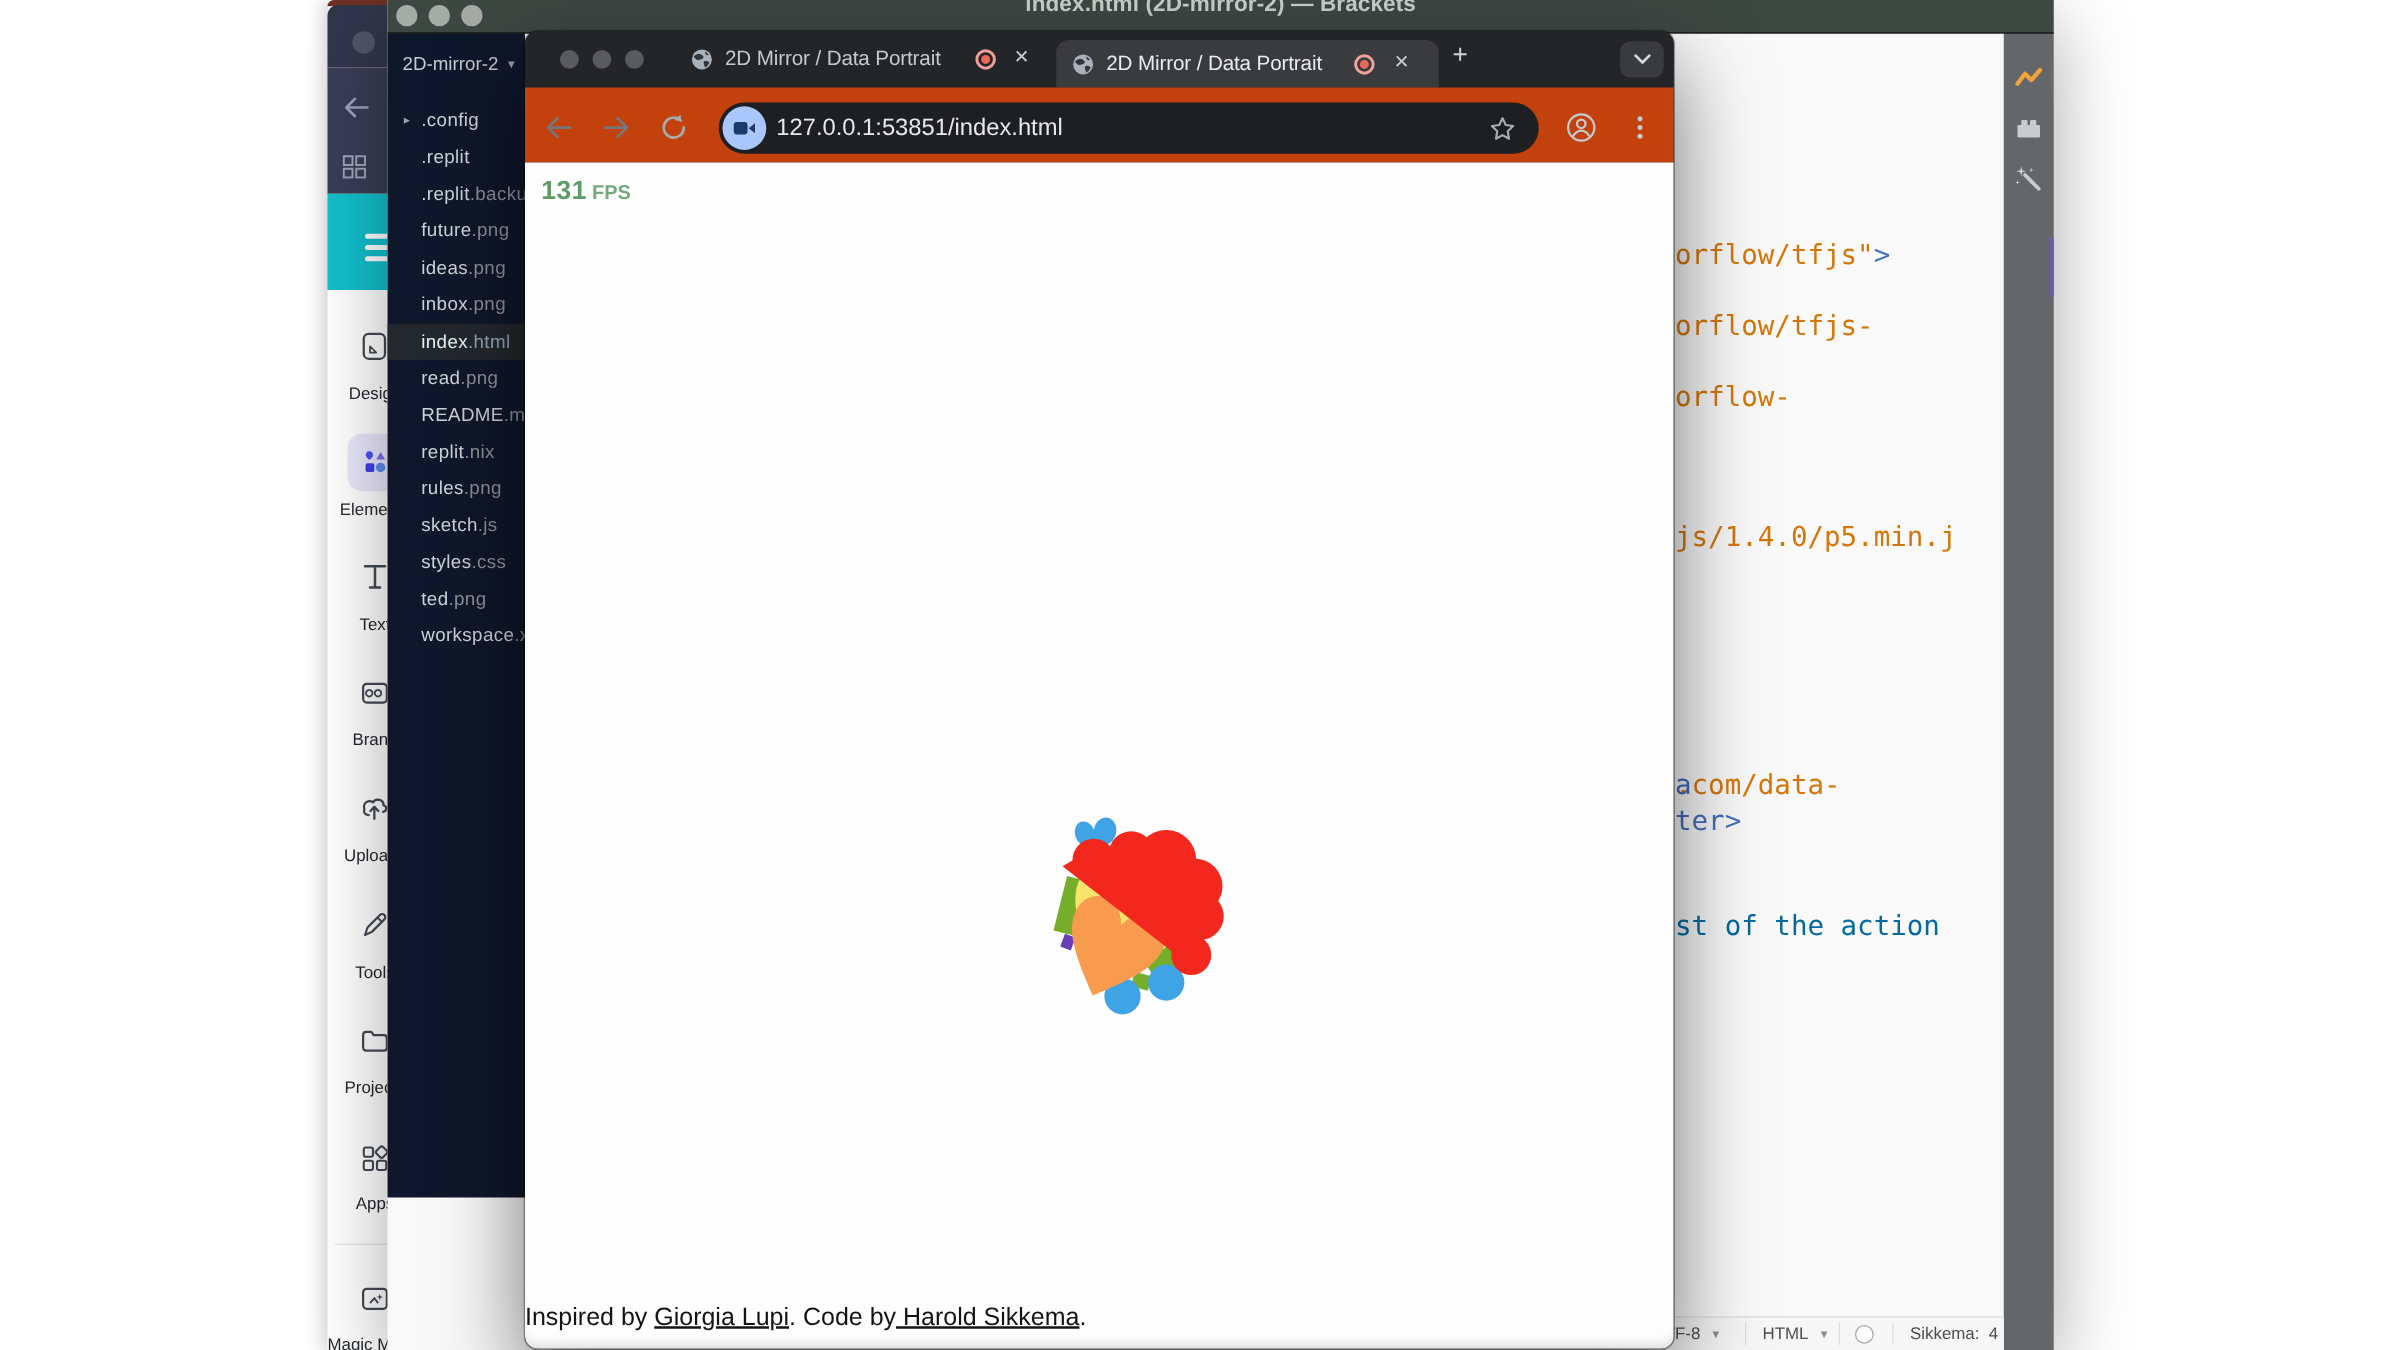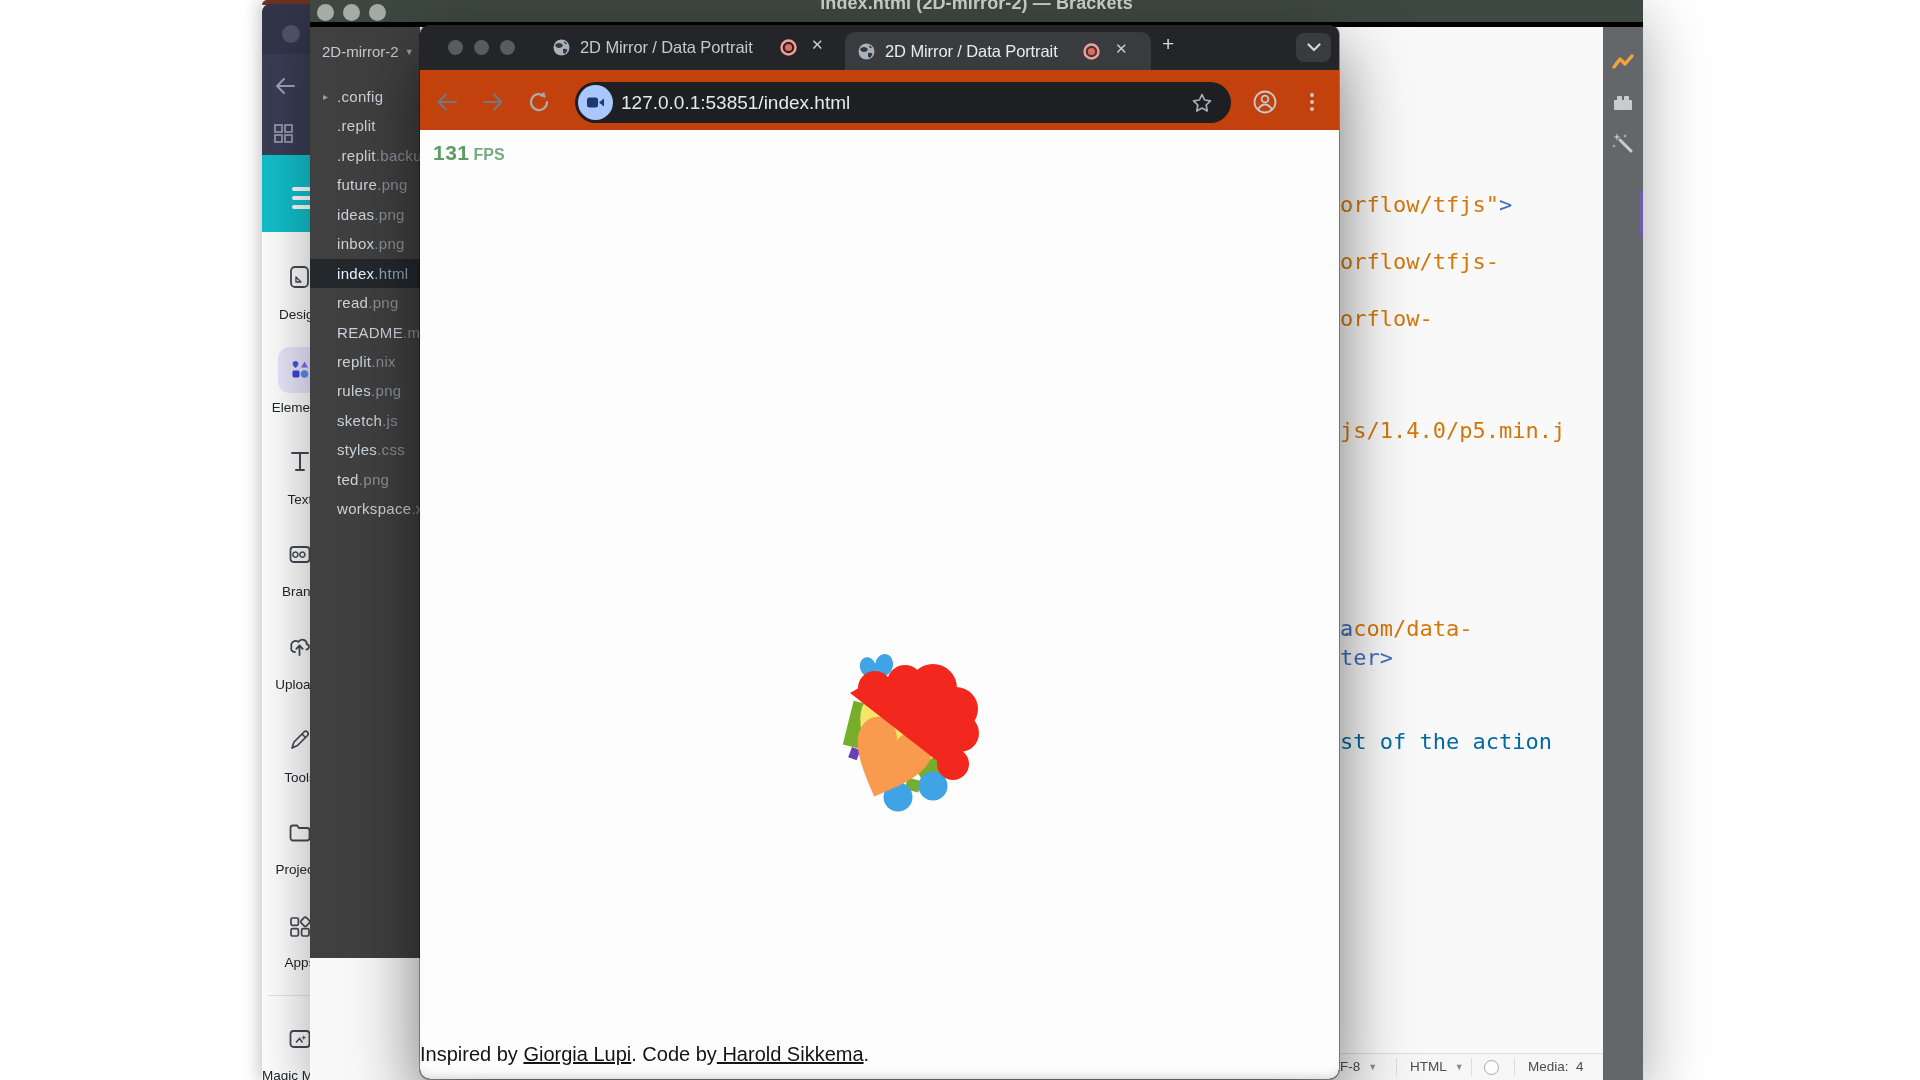--- a/index.html
+++ b/index.html
@@ -23,25 +23,25 @@
   .cv-item-label { position:absolute; width:76px; left:0; text-align:center; font-size:13.5px;
     color:#23272d; white-space:nowrap; }
   .cv-pill { position:absolute; left:16px; width:44px; height:46px; border-radius:12px; background:#e9e7fb; }
   .cv-divider { position:absolute; left:6px; width:54px; height:1px; background:#e4e6e9; }
   .cv-nav-icon { position:absolute; }
 
   
   #brackets { position:absolute; left:310px; top:0; width:1333px; height:1080px; z-index:2;
     box-shadow:0 18px 60px rgba(0,0,0,0.35); background:#f9f9f9; }
   .bk-titlebar { position:absolute; left:0; top:0; width:100%; height:27px; background:#3e4843;
-    border-bottom:5px solid #000000; overflow:hidden; }
+    border-bottom:1px solid #000000; overflow:hidden; }
   .bk-light { position:absolute; top:4px; width:17px; height:17px; border-radius:50%; background:#a5aba7; }
   .bk-title { position:absolute; width:100%; top:-7px; text-align:center; font-size:18px;
     font-weight:bold; color:#ccd1cd; letter-spacing:0.1px; }
-  .bk-panel { position:absolute; left:0; top:27px; width:110px; height:931px; background:#404040; overflow:hidden; }
+  .bk-panel { position:absolute; left:0; top:27px; width:110px; height:931px; background:#0f172a; overflow:hidden; }
   .bk-project { position:absolute; left:12px; top:16px; font-size:15px; color:#c3cad0; white-space:nowrap; }
   .bk-project .dd { display:inline-block; margin-left:6px; font-size:9px; color:#9aa2a9; transform:translateY(-2px); }
   .bk-files { position:absolute; left:0; top:55px; width:110px; }
   .bk-file { position:relative; height:29.45px; line-height:29.45px; padding-left:27px; font-size:15px; letter-spacing:0.3px;
     white-space:nowrap; overflow:hidden; }
   .bk-file .tri { position:absolute; left:13px; top:0; font-size:10px; color:#9aa2a9; }
   .bk-file .nm { color:#ccd3d9; }
   .bk-file .ex { color:#8a929a; }
   .bk-file.selected { background:#23282d; }
   .bk-file.selected .nm { color:#e6f2fd; }
@@ -241,21 +241,21 @@
       <span>UTF-8</span><span class="bk-status-dd">▼</span>
     </div>
     <div class="bk-status-div" style="left:976px"></div>
     <div class="bk-status-item" style="left:990px">
       <span>HTML</span><span class="bk-status-dd">▼</span>
     </div>
     <div class="bk-status-div" style="left:1051px"></div>
     <div class="bk-lint-circle" style="left:1064px;top:6px"></div>
     <div class="bk-status-div" style="left:1094px"></div>
     <div class="bk-status-item" style="left:1108px">
-      <span>Media:</span>&nbsp;&nbsp;<span>4</span>
+      <span>Sikkema:</span>&nbsp;&nbsp;<span>4</span>
     </div>
   </div>
 </div>
 
 <div id="chrome">
   <div class="cr-tabstrip">
     <div class="cr-light" style="left:28px"></div>
     <div class="cr-light" style="left:54px"></div>
     <div class="cr-light" style="left:80px"></div>
 

